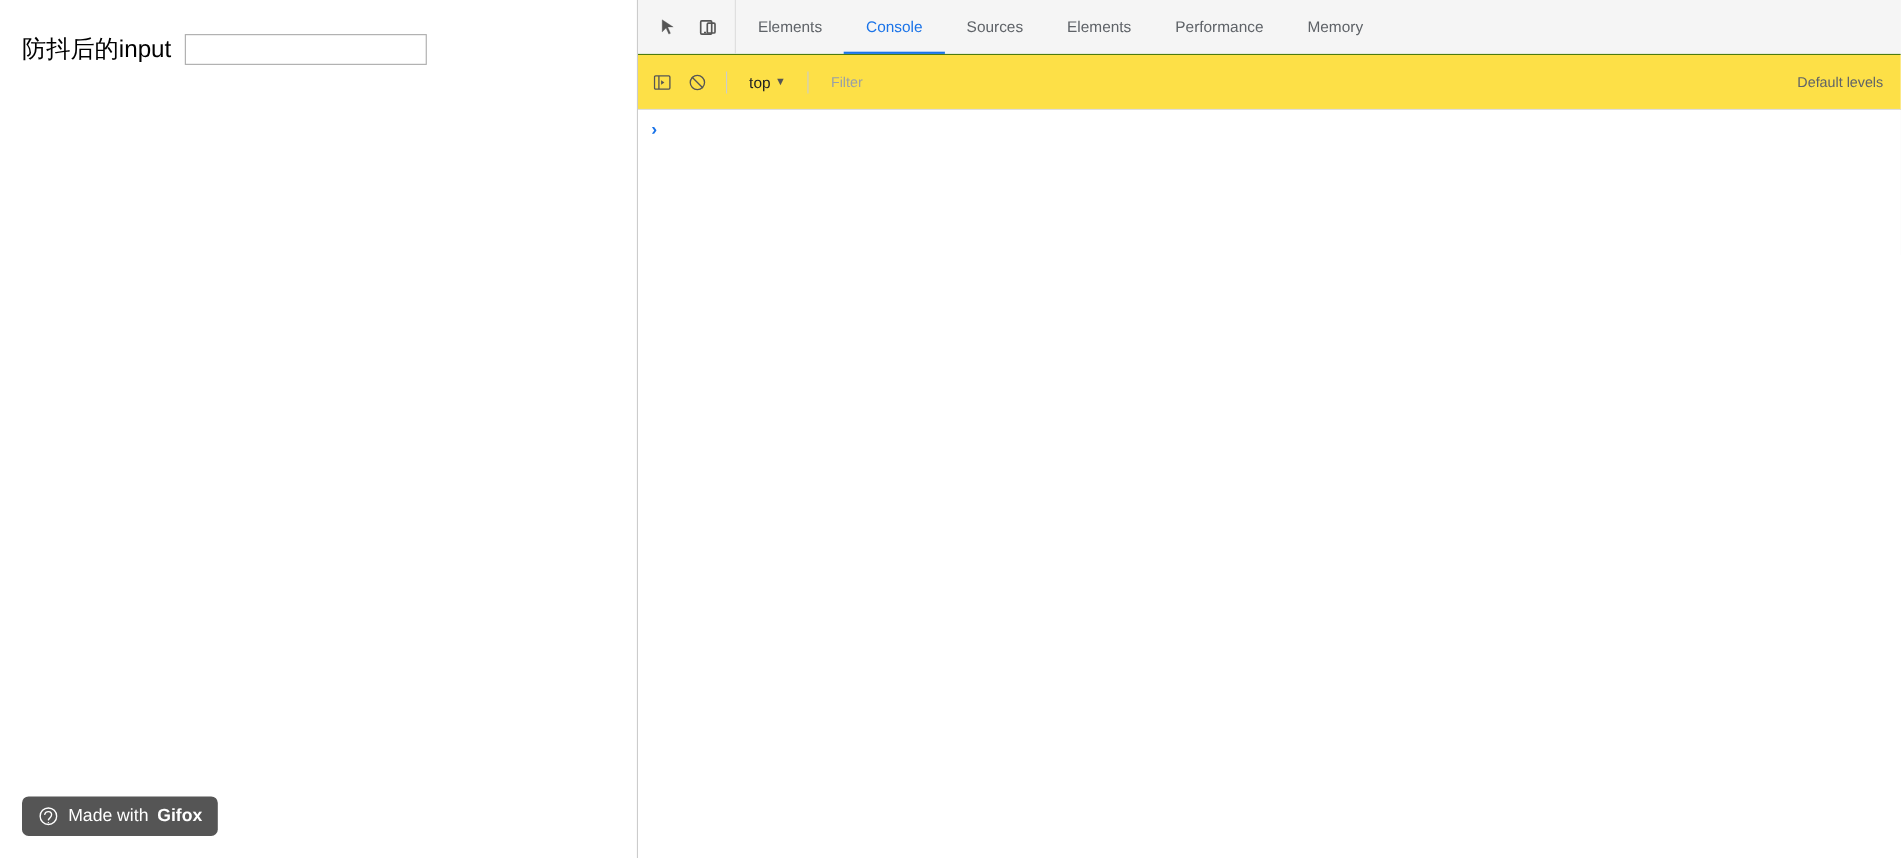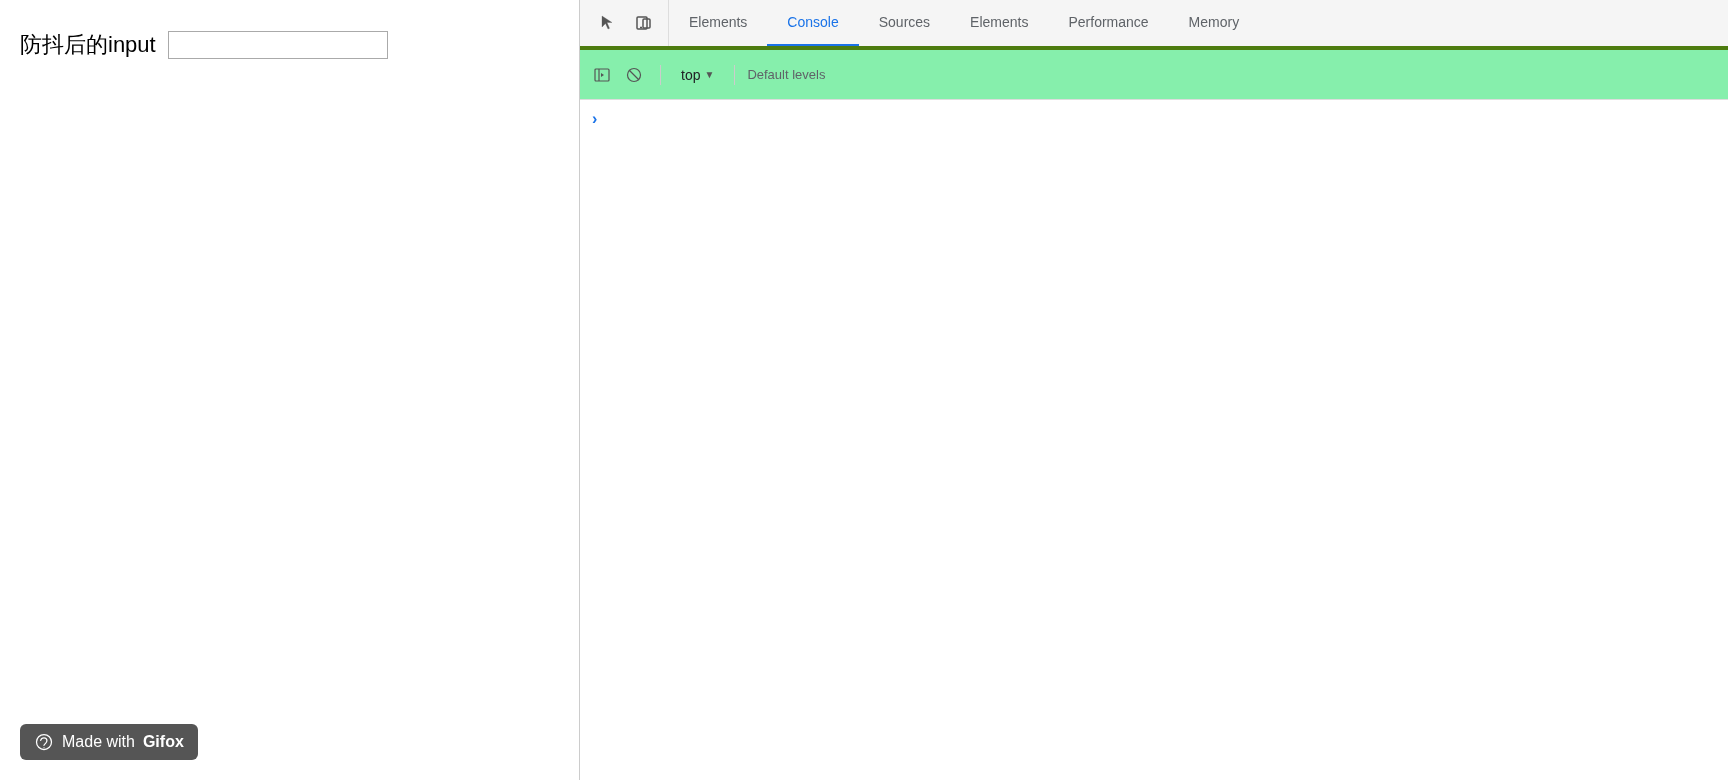--- a/index.html
+++ b/index.html
@@ -82,21 +82,21 @@
       height: 780px;
       background: #f5f5f5;
       display: flex;
       flex-direction: column;
     }
 
     
     .devtools-toolbar {
       height: 50px;
       background: #f5f5f5;
-      border-bottom: 4px solid #4d7c0f;
+      border-bottom: 1px solid #4d7c0f;
       display: flex;
       align-items: center;
       padding: 0 4px;
       gap: 0;
     }
 
     .toolbar-icons {
       display: flex;
       align-items: center;
       gap: 4px;
@@ -140,21 +140,21 @@
 
     .devtools-tab.active {
       color: #1a73e8;
       border-bottom: 2px solid #1a73e8;
       font-weight: 500;
     }
 
     
     .console-toolbar {
       height: 50px;
-      background: #86efac;
+      background: #fde047;
       border-bottom: 1px solid #ddd;
       display: flex;
       align-items: center;
       padding: 0 8px;
       gap: 8px;
     }
 
     .console-toolbar-icons {
       display: flex;
       align-items: center;
@@ -326,20 +326,21 @@
 
     <div class="console-divider"></div>
 
     <button class="context-selector">
       <span>top</span>
       <span class="context-arrow">▼</span>
     </button>
 
     <div class="console-divider"></div>
 
+    <input class="filter-input" type="text" placeholder="Filter" style="">
 
     <span class="default-label">Default levels</span>
   </div>
 
   <div class="console-content">
     <div class="console-chevron">›</div>
   </div>
 
 </div>
 

